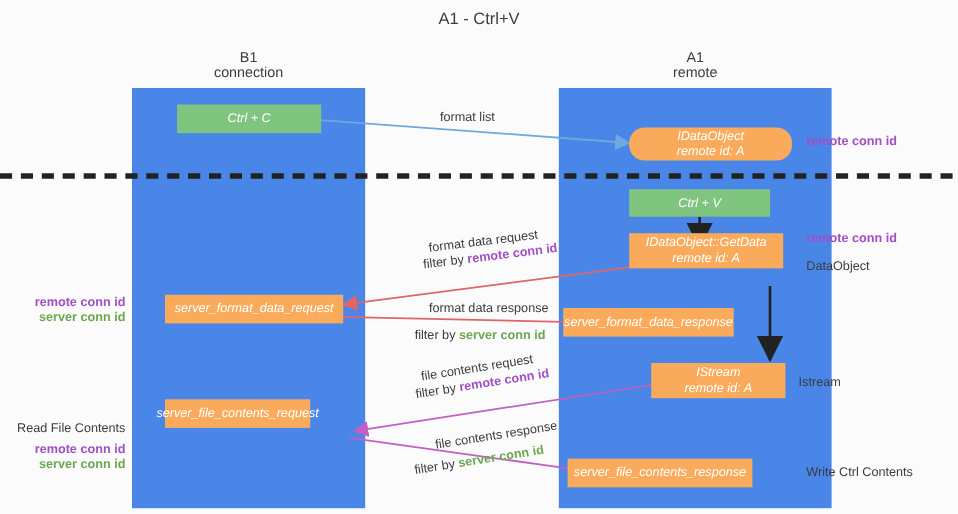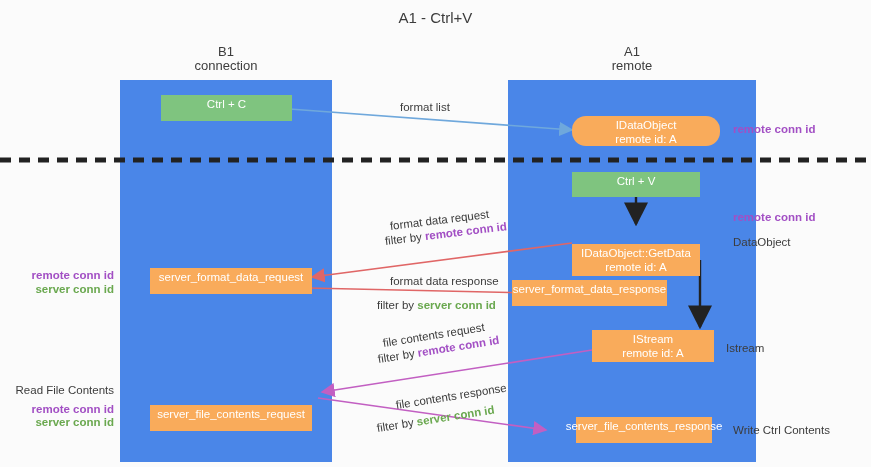--- a/index.html
+++ b/index.html
@@ -57,21 +57,23 @@
   .node {
     position: absolute;
     box-sizing: border-box;
     color: #ffffff;
     font-size: 11.5px;
     line-height: 14px;
     text-align: center;
     display: flex;
     flex-direction: column;
     align-items: center;
+    justify-content: center;
     padding: 2px 4px;
+    font-style: italic;
   }
   .node.green { background: #7fc47f; }
   .node.orange { background: #f9ab5b; }
   .node .l2 { display: block; }
 
   .side-label {
     position: absolute;
     font-size: 11.5px;
     line-height: 15px;
     white-space: nowrap;
@@ -153,43 +155,43 @@
 
   <div class="node orange" style="left:572px; top:116px; width:148px; height:30px;border-radius:14px;">
     <span>IDataObject</span>
     <span class="l2">remote id: A</span>
   </div>
 
   <div class="node green" style="left:572px; top:172px; width:128px; height:25px;">
     <span>Ctrl + V</span>
   </div>
 
-  <div class="node orange" style="left:572px; top:244px; width:128px; height:32px;">
+  <div class="node orange" style="left:572px; top:212px; width:140px; height:32px;">
     <span>IDataObject::GetData</span>
     <span class="l2">remote id: A</span>
   </div>
 
   <div class="node orange" style="left:150px; top:268px; width:162px; height:26px;">
     <span>server_format_data_request</span>
   </div>
 
   <div class="node orange" style="left:512px; top:280px; width:155px; height:26px;">
     <span>server_format_data_response</span>
   </div>
 
   <div class="node orange" style="left:592px; top:330px; width:122px; height:32px;">
     <span>IStream</span>
     <span class="l2">remote id: A</span>
   </div>
 
-  <div class="node orange" style="left:150px; top:405px; width:162px; height:26px;">
+  <div class="node orange" style="left:150px; top:363px; width:132px; height:26px;">
     <span>server_file_contents_request</span>
   </div>
 
-  <div class="node orange" style="left:576px; top:417px; width:136px; height:26px;">
+  <div class="node orange" style="left:516px; top:417px; width:168px; height:26px;">
     <span>server_file_contents_response</span>
   </div>
 
   <div class="edge-label" style="left:400px; top:100px;">format list</div>
 
   <div class="edge-label rot-up" style="left:390px; top:219px;">format data request</div>
   <div class="edge-label rot-up" style="left:385px; top:234px;">
     <span>filter by </span><span class="hl-purple">remote conn id</span>
   </div>
 

